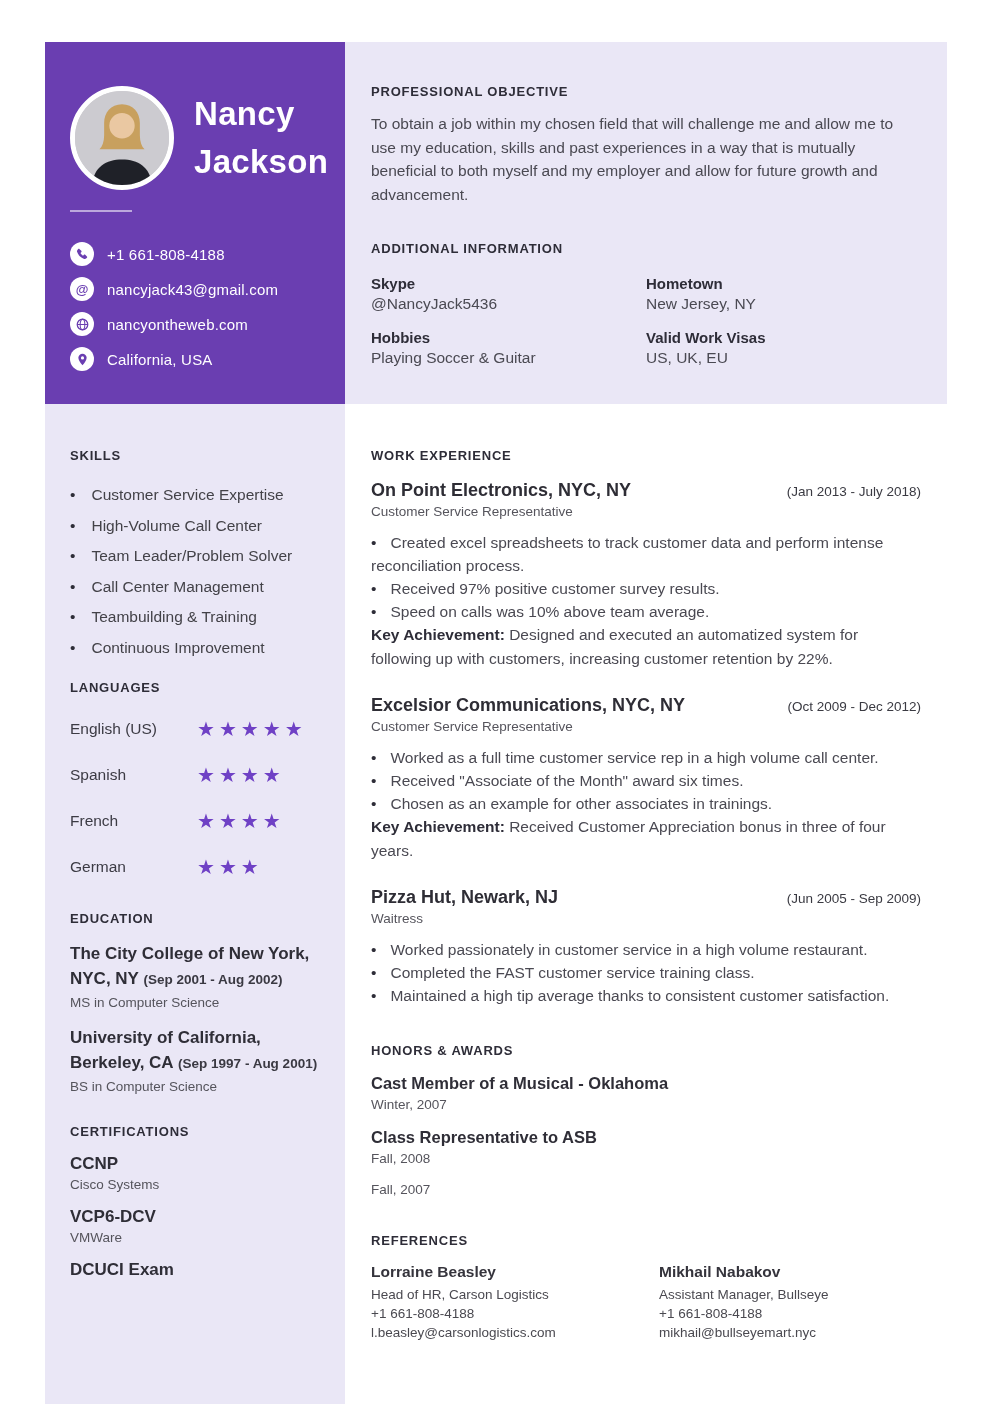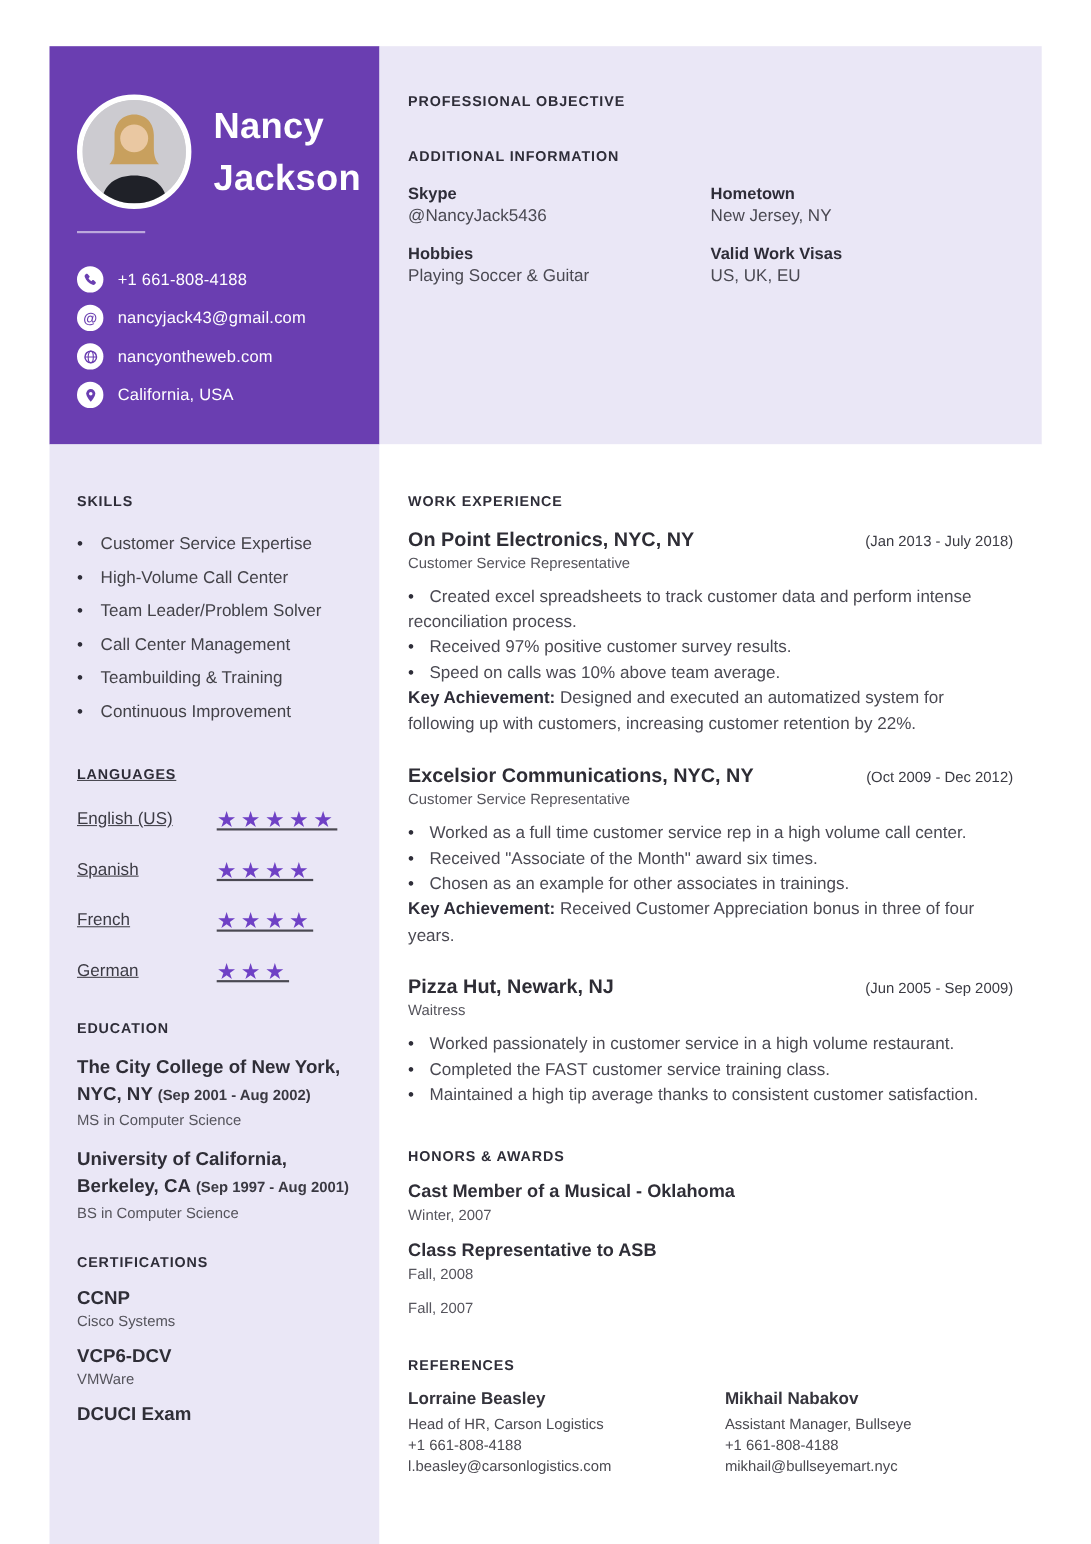--- a/index.html
+++ b/index.html
@@ -40,21 +40,21 @@
   .objective-text { margin-top:13px; font-size:15.5px; line-height:23.5px; color:#4a4952; }
   .addl { margin-top:35px; }
   .info-grid { margin-top:19px; display:grid; grid-template-columns:275px 1fr; row-gap:16px; }
   .info-label { font-size:15px; font-weight:700; color:#2e2d38; }
   .info-value { font-size:15.5px; margin-top:3px; color:#4a4952; }
   
   .side-body { background:#eae7f6; padding:44px 20px 0 25px; color:#4a4952; }
   .skill-list { margin-top:17px; }
   .skill-item { font-size:15.5px; line-height:30.5px; color:#434248; }
   .skill-item::before { content:"•"; padding-right:16px; color:#2e2d38; }
-  .lang-block { margin-top:33px;text-decoration:underline; }
+  .lang-block { margin-top:17px; }
   .lang-row { display:flex; align-items:center; margin-top:22px; }
   .lang-name { width:127px; font-size:15.5px; color:#3c3b44; }
   .stars { font-size:20px; letter-spacing:4px; color:#6f41c5; font-family:"DejaVu Sans",sans-serif; }
   .edu-block { margin-top:32px; }
   .edu-item { margin-top:15px; }
   .edu-name { font-size:17px; font-weight:700; color:#2f2e37; line-height:25px; }
   .edu-date { font-size:13.5px; font-weight:600; color:#3a3942; }
   .edu-degree { font-size:13.5px; color:#55545c; margin-top:4px; }
   .cert-block { margin-top:30px; }
   .cert-item { margin-top:15px; }
@@ -134,20 +134,21 @@
               <path fill="#6a3eb1" d="M8 1.8A4.4 4.4 0 0 0 3.6 6.2C3.6 9.5 8 14.2 8 14.2s4.4-4.7 4.4-8A4.4 4.4 0 0 0 8 1.8z"></path>
               <circle cx="8" cy="6.3" r="1.7" fill="#fff"></circle>
             </svg>
         </span>
         <span class="contact-text">California, USA</span>
       </div>
     </div>
 
     <div class="main-head">
       <div class="sec-h">PROFESSIONAL OBJECTIVE</div>
+      <p class="objective-text">To obtain a job within my chosen field that will challenge me and allow me to use my education, skills and past experiences in a way that is mutually beneficial to both myself and my employer and allow for future growth and advancement.</p>
 
       <div class="addl">
         <div class="sec-h">ADDITIONAL INFORMATION</div>
         <div class="info-grid">
           <div>
             <div class="info-label">Skype</div>
             <div class="info-value">@NancyJack5436</div>
           </div>
           <div>
             <div class="info-label">Hometown</div>

